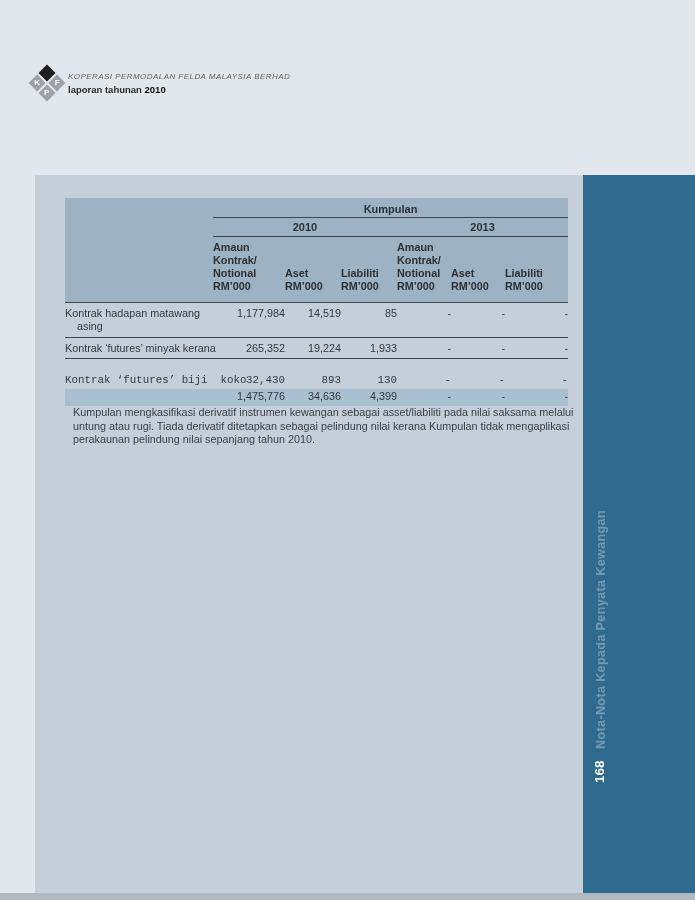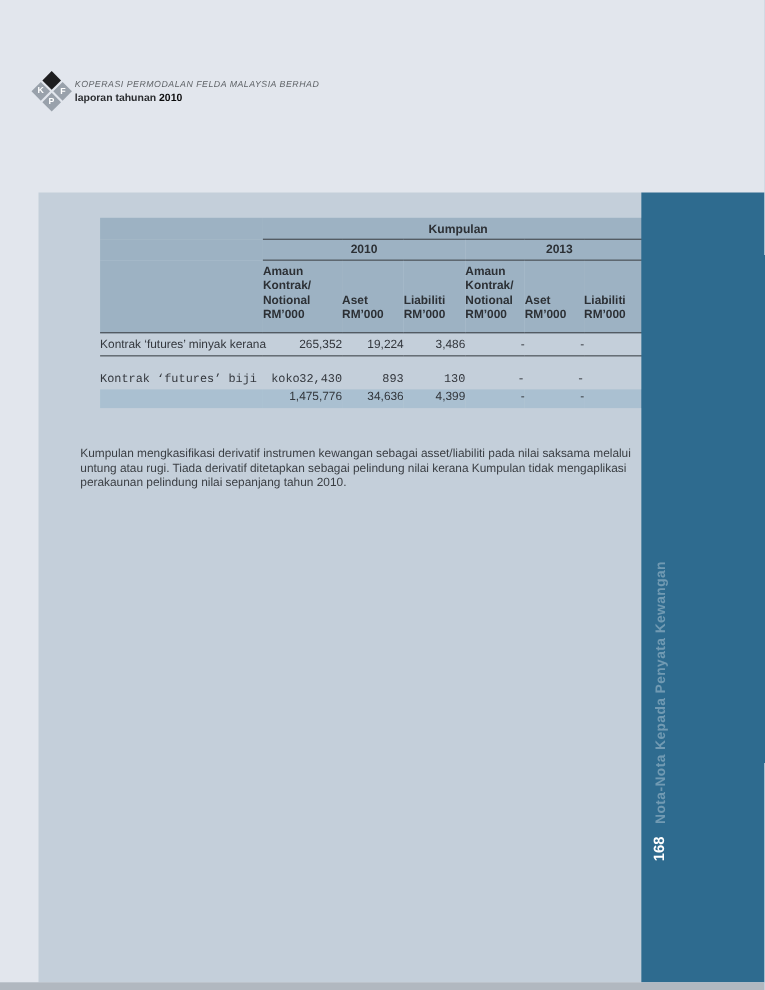--- a/index.html
+++ b/index.html
@@ -41,21 +41,21 @@
   .v-page {
     position:absolute; left:9px; top:572px; height:36px;
     writing-mode:vertical-rl; transform:rotate(180deg);
     font-weight:bold; font-size:13.5px; color:#ffffff; white-space:nowrap;
   }
 
   
   .bottom-strip { position:absolute; left:0; top:893px; width:695px; height:7px; background:#b1b8c0; }
 
   
-  .ftable-wrap { position:absolute; left:56px; top:23px; }
+  .ftable-wrap { position:absolute; left:30px; top:23px; }
   table.ftable {
     width:503px; border-collapse:collapse; table-layout:fixed;
     font-size:10.8px; color:#33373d;
   }
   table.ftable td, table.ftable th { padding:0; overflow:visible; }
   .band { background:#9db2c3; }
   tr.gh th { font-size:11px; font-weight:bold; color:#2c3035; text-align:center; padding-top:5px; padding-bottom:2px; border-bottom:1px solid #41464c; }
   tr.gh td.lbl { border-bottom:none; }
   tr.yh th { font-size:11px; font-weight:bold; color:#2c3035; text-align:center; padding-top:3px; padding-bottom:3px; border-bottom:1px solid #41464c; }
   tr.yh td.lbl { border-bottom:none; }
@@ -144,25 +144,35 @@
 Kontrak/
 Notional
 RM’000</th>
           <th class="band">Aset
 RM’000</th>
           <th class="band last">Liabiliti
 RM’000</th>
         </tr>
       </thead>
       <tbody>
+        <tr class="r1">
+          <td class="lblb">Kontrak hadapan matawang
+    asing</td>
+          <td class="num">1,177,984</td>
+          <td class="num">14,519</td>
+          <td class="num">85</td>
+          <td class="num">-</td>
+          <td class="num">-</td>
+          <td class="num last">-</td>
+        </tr>
         <tr class="r2">
           <td class="lblb">Kontrak ‘futures’ minyak kerana</td>
           <td class="num">265,352</td>
           <td class="num">19,224</td>
-          <td class="num">3,486</td>
+          <td class="num">1,933</td>
           <td class="num">-</td>
           <td class="num">-</td>
           <td class="num last">-</td>
         </tr>
         <tr class="r3">
           <td class="lblb">Kontrak ‘futures’ biji  koko</td>
           <td class="num">32,430</td>
           <td class="num">893</td>
           <td class="num">130</td>
           <td class="num">-</td>

